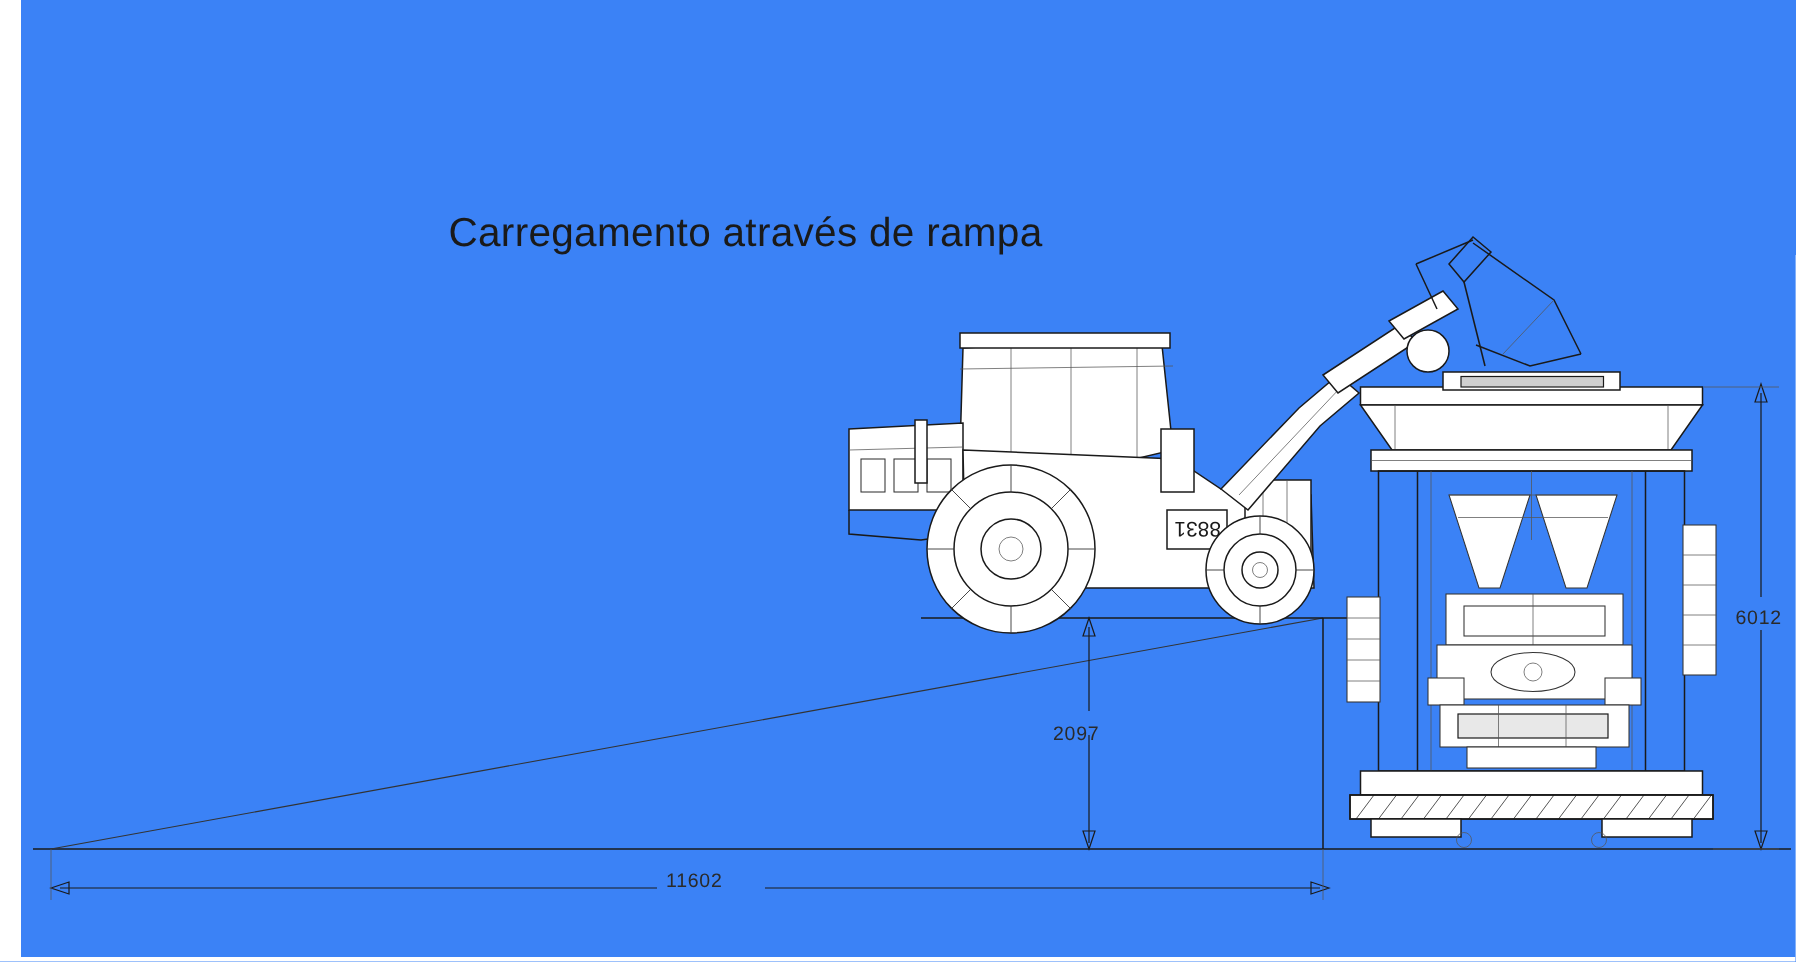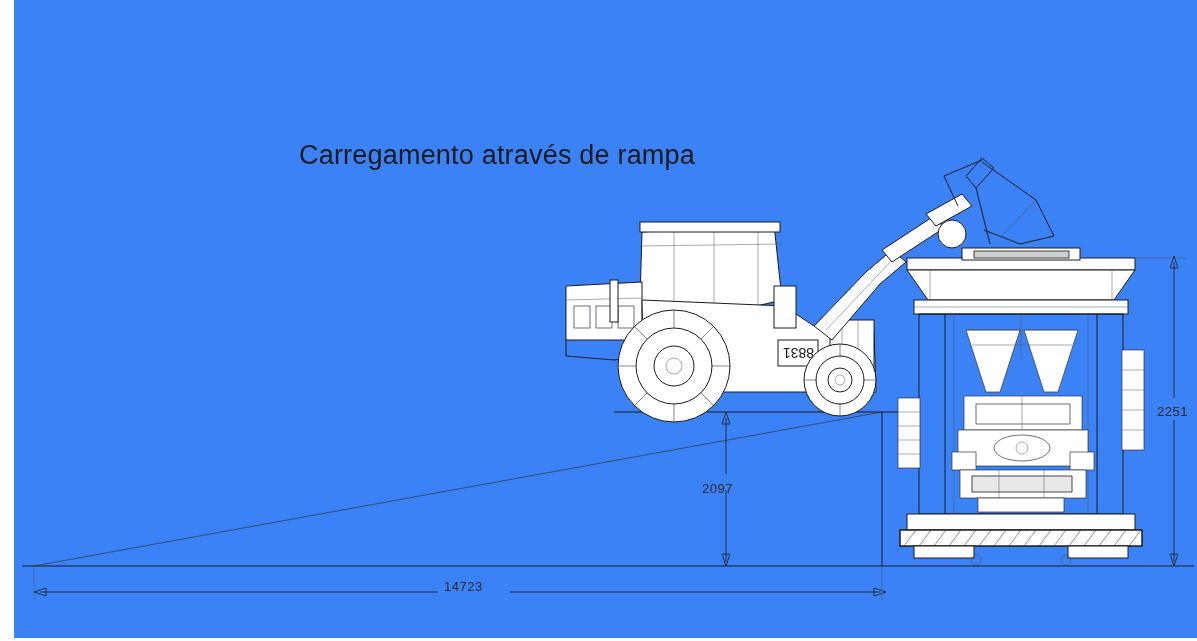--- a/index.html
+++ b/index.html
@@ -55,22 +55,22 @@
   .nofill { fill: none; }
 </style>
 </head>
 <body>
 
 <div id="stage">
 
   <div class="title">Carregamento através de rampa</div>
 
   <div class="dim-label" id="dim-h-label">2097</div>
-  <div class="dim-label" id="dim-v-label">2251</div>
-  <div class="dim-label" id="dim-w-label">14723</div>
+  <div class="dim-label" id="dim-v-label">6012</div>
+  <div class="dim-label" id="dim-w-label">11602</div>
 
   <svg class="draw" viewBox="0 0 1197 641">
 
     <g>
       <line class="ln" x1="8" y1="566" x2="1180" y2="566"></line>
     </g>
 
     <g>
       <line class="ln-thin" x1="20" y1="566" x2="868" y2="412"></line>
       <line class="ln" x1="868" y1="412" x2="868" y2="566"></line>

